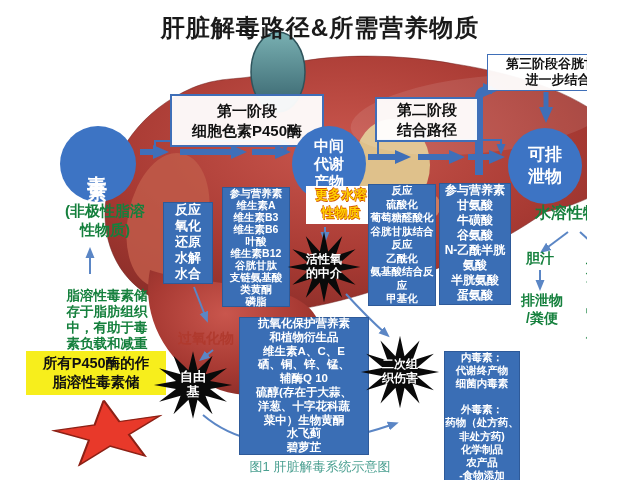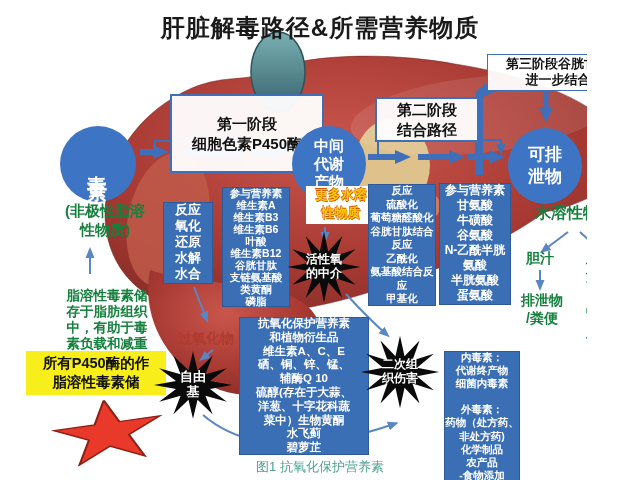--- a/index.html
+++ b/index.html
@@ -98,21 +98,21 @@
   </svg>
 
   <div id="title" class="abs">肝脏解毒路径&amp;所需营养物质</div>
 
   <div class="abs bcircle" style="left:60px;top:126px;width:76px;height:76px;">
     <span style="writing-mode:vertical-rl;font-size:20px;letter-spacing:4px;">毒素</span>
   </div>
   <div class="abs pre blk" style="left:38px;top:202px;width:134px;text-align:center;font-size:15px;font-weight:600;line-height:1.25;">(非极性脂溶
 性物质)</div>
 
-  <div class="abs stagebox pre" style="left:170px;top:94px;width:150px;font-size:15px;line-height:1.3;padding:18px 0;">第一阶段
+  <div class="abs stagebox pre" style="left:170px;top:94px;width:150px;font-size:15px;line-height:1.3;padding:5px 0;">第一阶段
 细胞色素P450酶</div>
   <div class="abs stagebox pre" style="left:375px;top:97px;width:100px;font-size:15px;line-height:1.3;padding:1px 0;">第二阶段
 结合路径</div>
   <div class="abs bcircle pre" style="left:292px;top:126px;width:74px;height:76px;font-size:15px;line-height:1.2;">中间
 代谢
 产物</div>
 
   <div class="abs stagebox pre" style="left:487px;top:54px;width:140px;font-size:13px;line-height:1.25;padding:1px 0;border-width:1px;">第三阶段谷胱甘肽
 进一步结合</div>
   <div class="abs bcircle pre" style="left:508px;top:128px;width:74px;height:76px;font-size:17px;line-height:1.3;">可排
@@ -216,15 +216,15 @@
 
 外毒素：
 药物（处方药、
 非处方药)
 化学制品
 农产品
 -食物添加
 -污染物
 -微生物</div>
 
-  <div id="caption" class="abs">图1 抗氧化保护营养素</div>
+  <div id="caption" class="abs">图1 肝脏解毒系统示意图</div>
 
 </div>
 
 </body></html>

